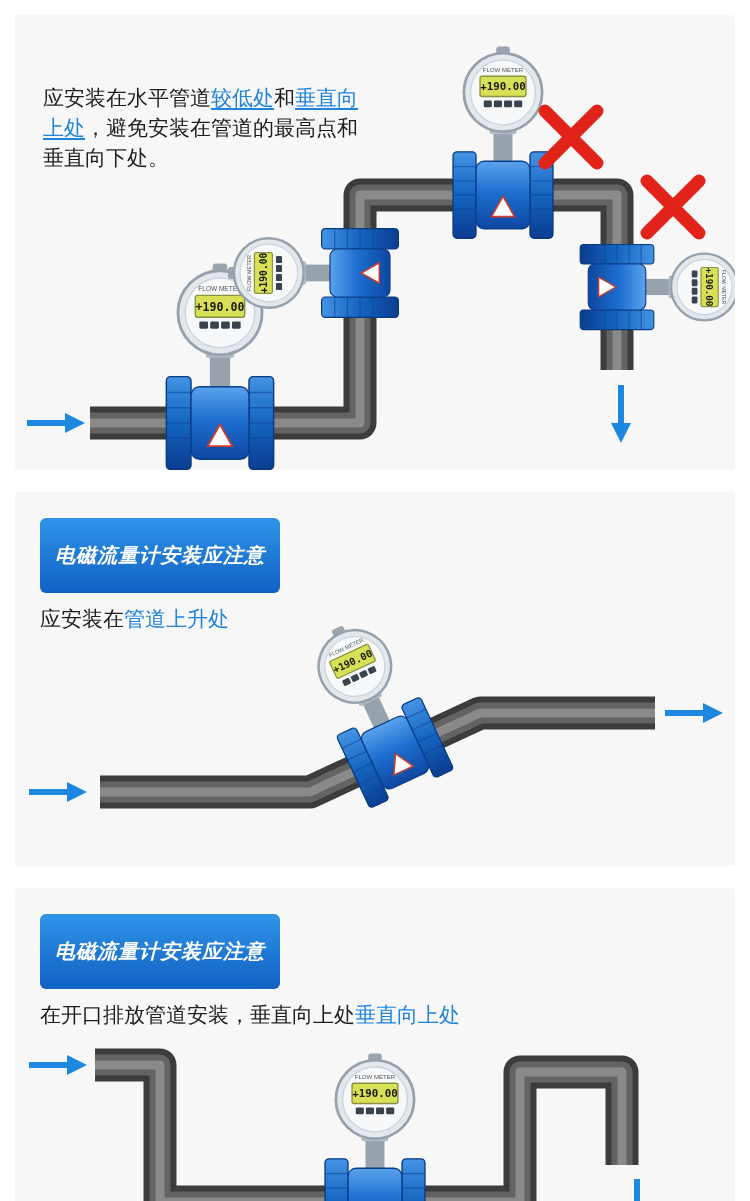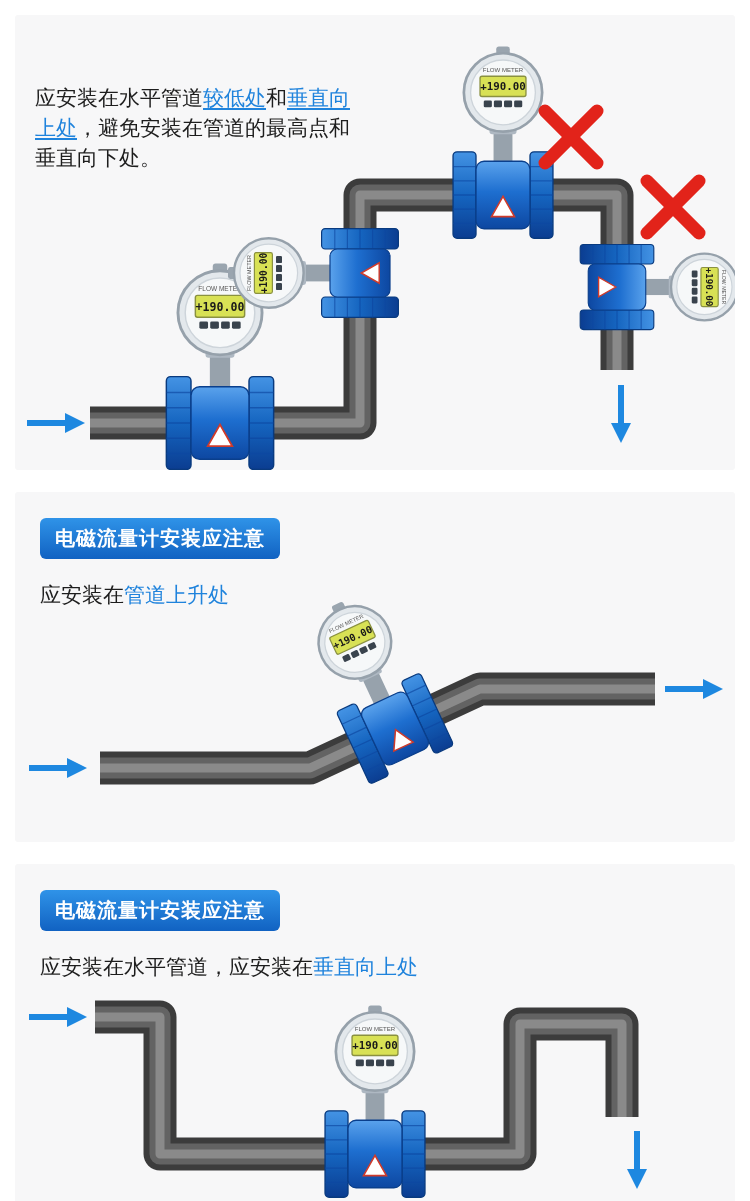--- a/index.html
+++ b/index.html
@@ -7,33 +7,33 @@
   body {
     width:750px; min-height:1201px;
     font-family:"Liberation Sans","DejaVu Sans",sans-serif;
     color:#1d1d1d;
   }
   .page { width:750px; padding:15px 15px 24px; display:flex; flex-direction:column; gap:22px; }
   .panel { background:#f7f7f8; border-radius:3px; width:720px; overflow:hidden; }
   .panel-1 { height:455px; position:relative; }
   .p1-svg { position:absolute; left:0; top:0; }
   .p1-text {
-    position:absolute; left:20px; top:68px; width:322px;
+    position:absolute; left:28px; top:68px; width:322px;
     font-size:21px; line-height:30px; color:#1d1d1d; z-index:2;
   }
   .accent { color:#1f83dc; }
   .p1-text .accent { text-decoration:underline; text-underline-offset:3px; }
   .panel-pad { padding:26px 25px 0; }
   .badge {
     display:inline-block;
     background:linear-gradient(180deg,#2f93e8,#1162c2);
     color:#fff; font-size:20px; font-weight:bold;
-    padding:7px 15px; border-radius:6px; letter-spacing:1px;
+    padding:24px 15px; border-radius:6px; letter-spacing:1px;font-style:italic;
   }
-  .instruction { font-size:21px; color:#1d1d1d; margin-top:22px;font-family:Liberation Serif, serif; }
+  .instruction { font-size:21px; color:#1d1d1d; margin-top:12px;font-family:Liberation Serif, serif; }
   svg { display:block; overflow:visible; }
   .defs-holder { position:absolute; width:0; height:0; overflow:hidden; }
 </style>
 </head>
 <body>
 
 <svg class="defs-holder" aria-hidden="true">
   <defs>
     <linearGradient id="gFlange" x1="0" y1="0" x2="0" y2="1">
       <stop offset="0" stop-color="#4493e4"></stop>
@@ -119,21 +119,21 @@
       </g>
       <use href="#flowmeter-sym" transform="translate(380,119.5) rotate(-25) scale(1.25)"></use>
       <use href="#arrow-sym" transform="translate(14,159)"></use>
       <use href="#arrow-sym" transform="translate(650,80)"></use>
     </svg>
   </section>
 
   <section class="panel">
     <div class="panel-pad">
       <div class="badge">电磁流量计安装应注意</div>
-      <p class="instruction"><span>应安装在水平管道，应安装在</span><span class="accent">垂直向上处</span></p>
+      <p class="instruction"><span>在开口排放管道安装，垂直向上处</span><span class="accent">垂直向上处</span></p>
     </div>
     <svg viewBox="0 0 720 232" width="720" height="232">
       <g fill="none" stroke-linejoin="round">
         <path d="M80 36 L145 36 L145 173 L505 173 L505 43 L607 43 L607 136" stroke="#3c3c3c" stroke-width="33"></path>
         <path d="M80 36 L145 36 L145 173 L505 173 L505 43 L607 43 L607 136" stroke="#636363" stroke-width="21"></path>
         <path d="M80 36 L145 36 L145 173 L505 173 L505 43 L607 43 L607 136" stroke="#8a8a8a" stroke-width="9"></path>
       </g>
       <use href="#flowmeter-sym" transform="translate(360,173) scale(1.35)"></use>
       <use href="#arrow-sym" transform="translate(14,36)"></use>
       <use href="#arrow-sym" transform="translate(622,150) rotate(90)"></use>

